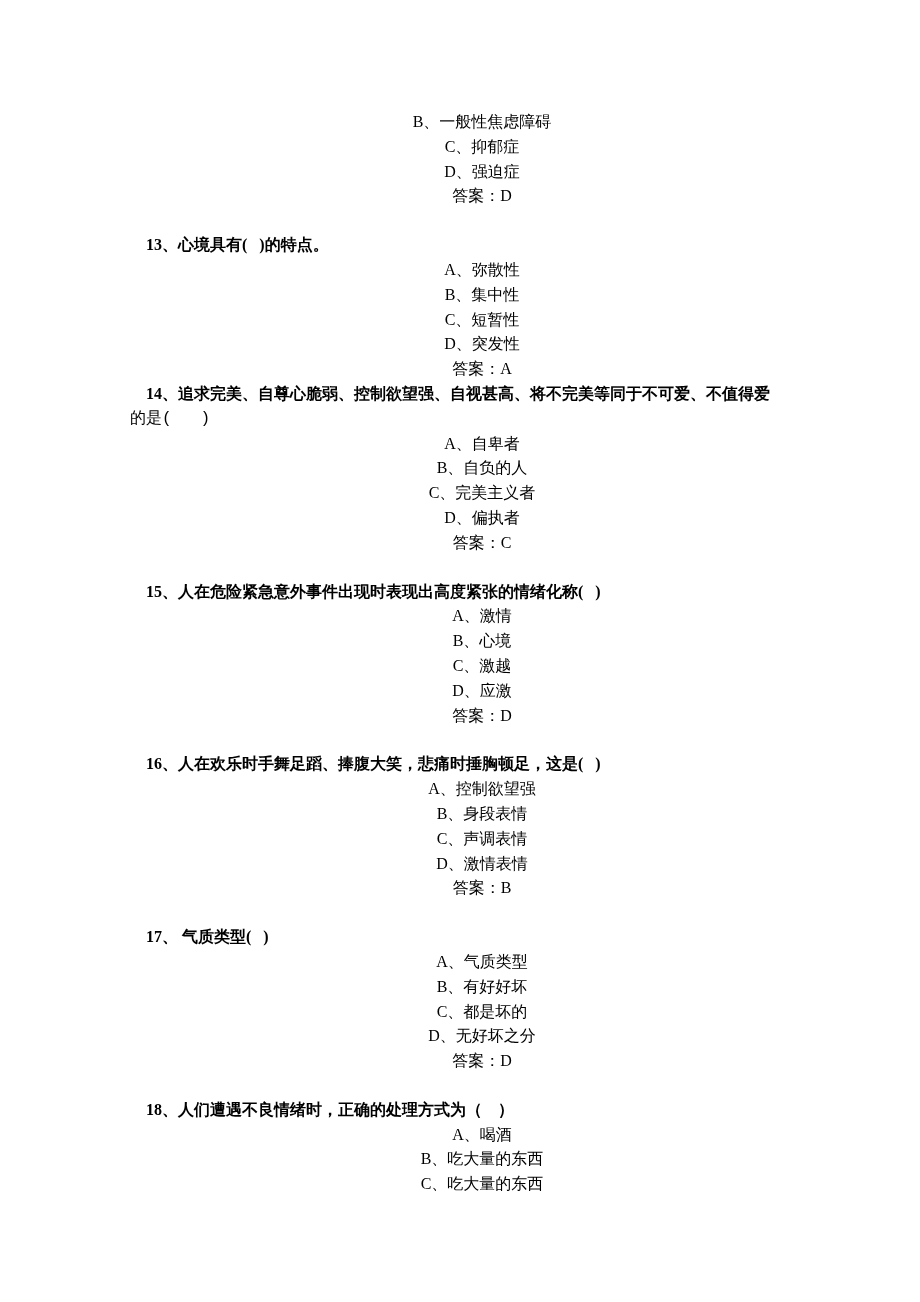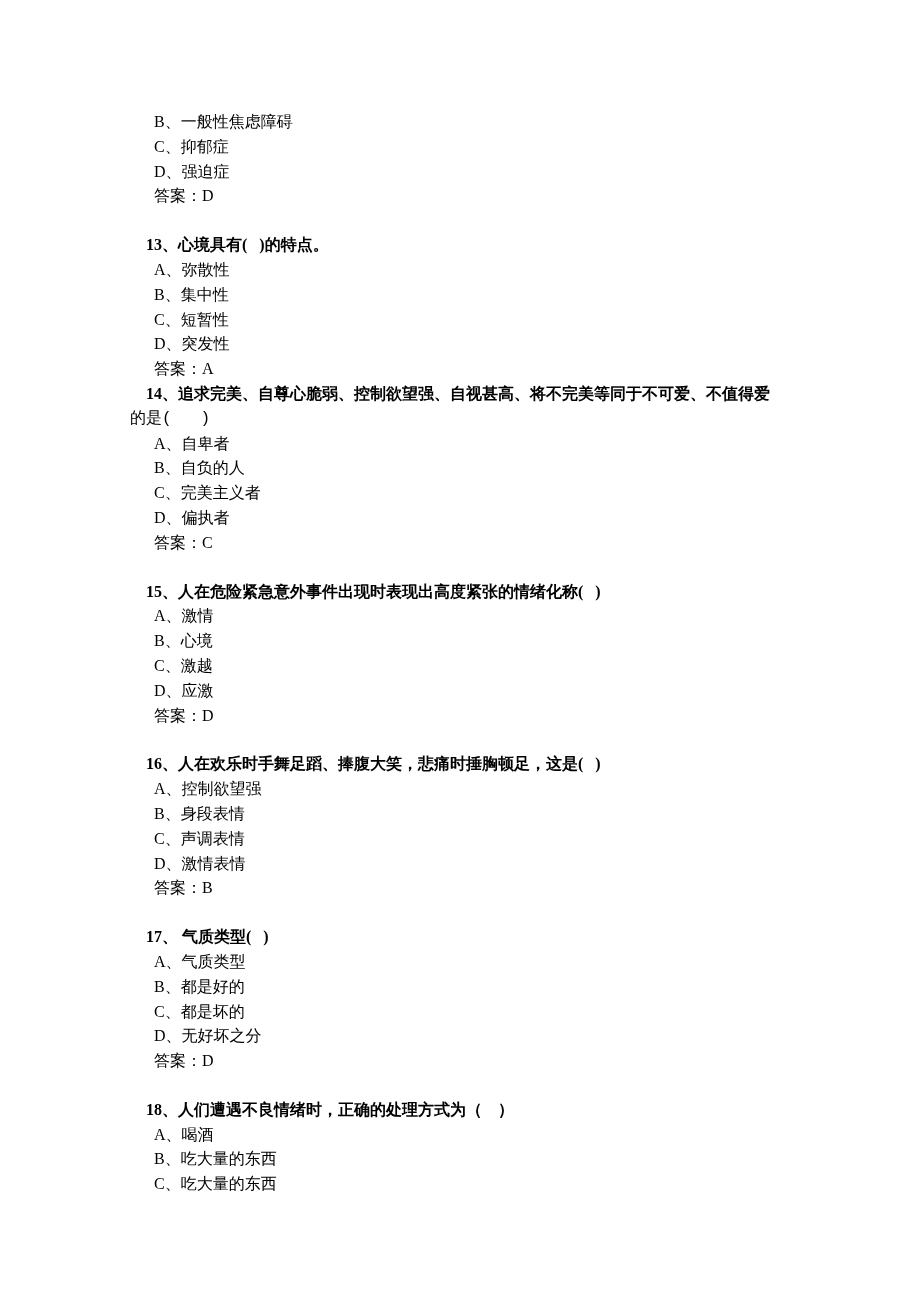--- a/index.html
+++ b/index.html
@@ -11,23 +11,25 @@
       margin: 0;
       padding: 110px 110px 80px 130px;
       width: 920px;
       box-sizing: border-box;
     }
     .line {
       white-space: pre-wrap;
     }
     .option {
       padding-left: 1.5em;
+      text-align: center;
     }
     .answer {
       padding-left: 1.5em;
+      text-align: center;
     }
     .question {
       padding-left: 1em;
       font-weight: bold;
     }
     .question-cont {
       padding-left: 0;
       font-family: Liberation Mono, monospace;
     }
     .blank {
@@ -74,21 +76,21 @@
 <div class="line option">A、控制欲望强</div>
 <div class="line option">B、身段表情</div>
 <div class="line option">C、声调表情</div>
 <div class="line option">D、激情表情</div>
 <div class="line answer">答案：B</div>
 
 <div class="blank"></div>
 
 <div class="line question">17、 气质类型(   )</div>
 <div class="line option">A、气质类型</div>
-<div class="line option">B、都是好的</div>
+<div class="line option">B、有好好坏</div>
 <div class="line option">C、都是坏的</div>
 <div class="line option">D、无好坏之分</div>
 <div class="line answer">答案：D</div>
 
 <div class="blank"></div>
 
 <div class="line question">18、人们遭遇不良情绪时，正确的处理方式为（　）</div>
 <div class="line option">A、喝酒</div>
 <div class="line option">B、吃大量的东西</div>
 <div class="line option">C、吃大量的东西</div>

